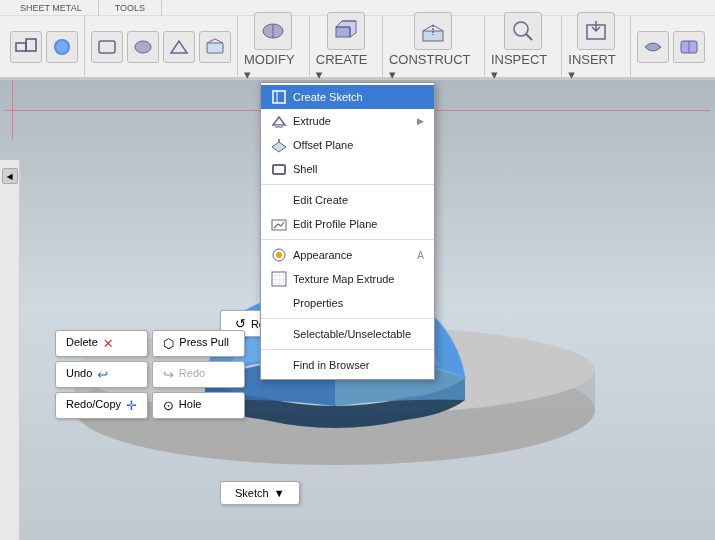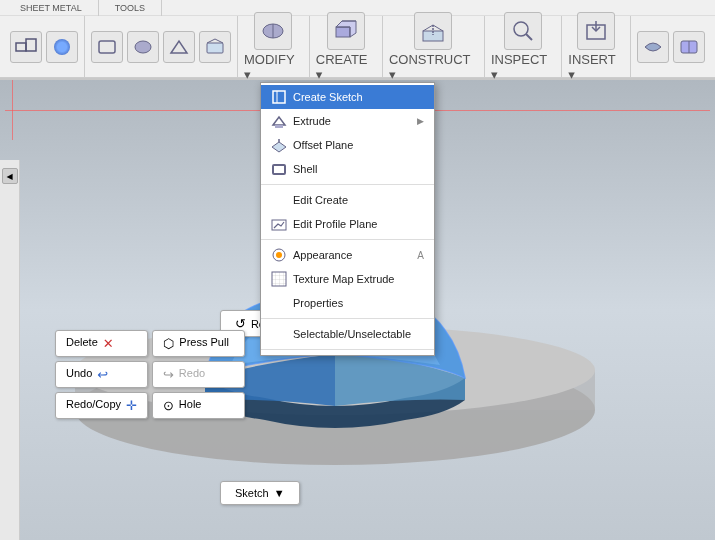--- a/index.html
+++ b/index.html
@@ -547,20 +547,24 @@
     <div class="menu-separator"></div>
 
 
     <div class="menu-item">
       <span class="menu-icon"></span>
       <span>Selectable/Unselectable</span>
     </div>
 
     <div class="menu-separator"></div>
 
+    <div class="menu-item">
+      <span class="menu-icon"></span>
+      <span>Find in Browser</span>
+    </div>
 
   </div>
 
   <div class="repeat-btn">
     <span style="font-size:13px;">↺</span>
     <span>Repeat Extrude</span>
   </div>
 
   <div class="action-buttons">
 

